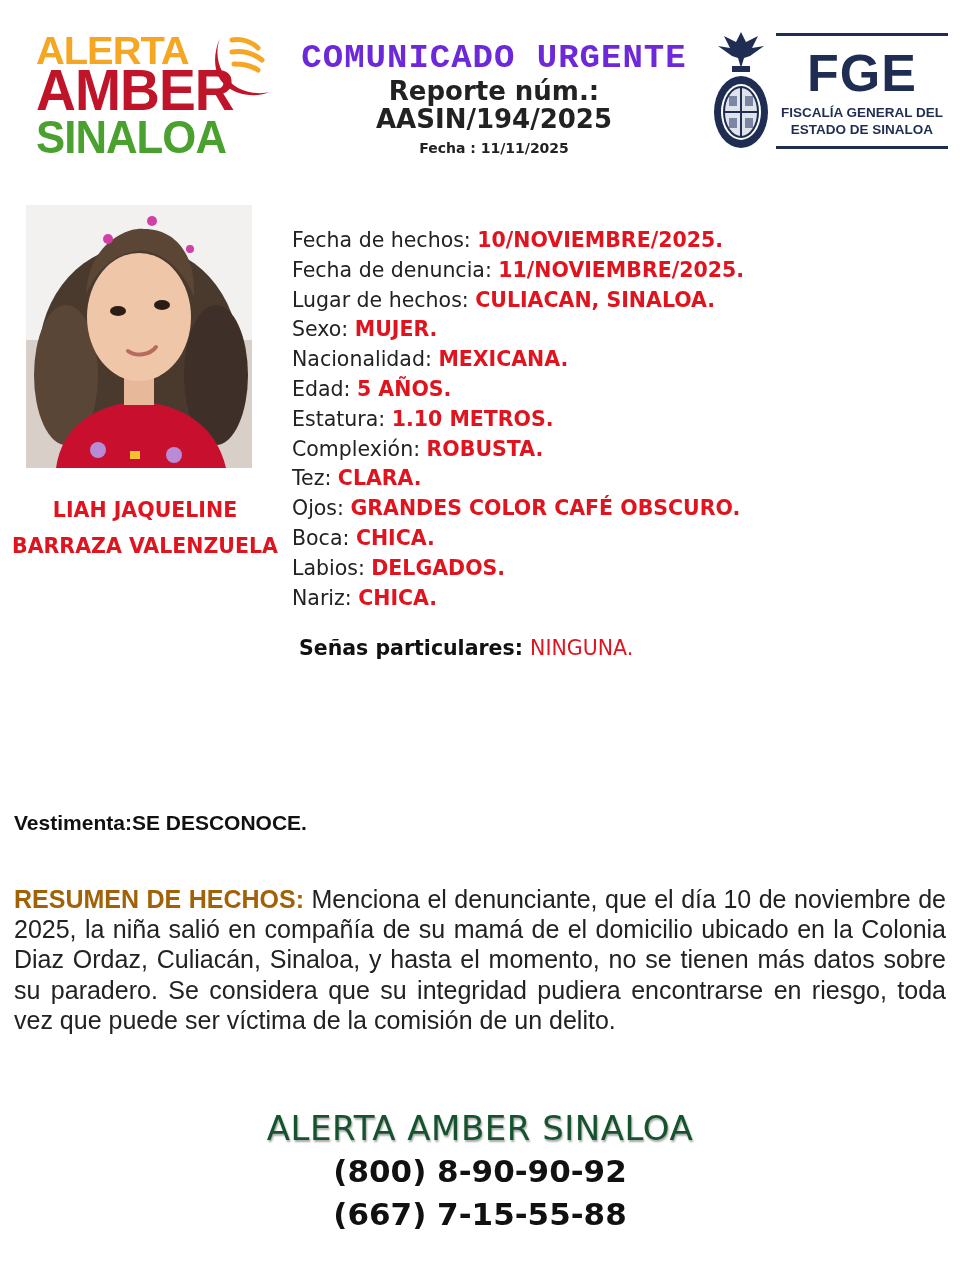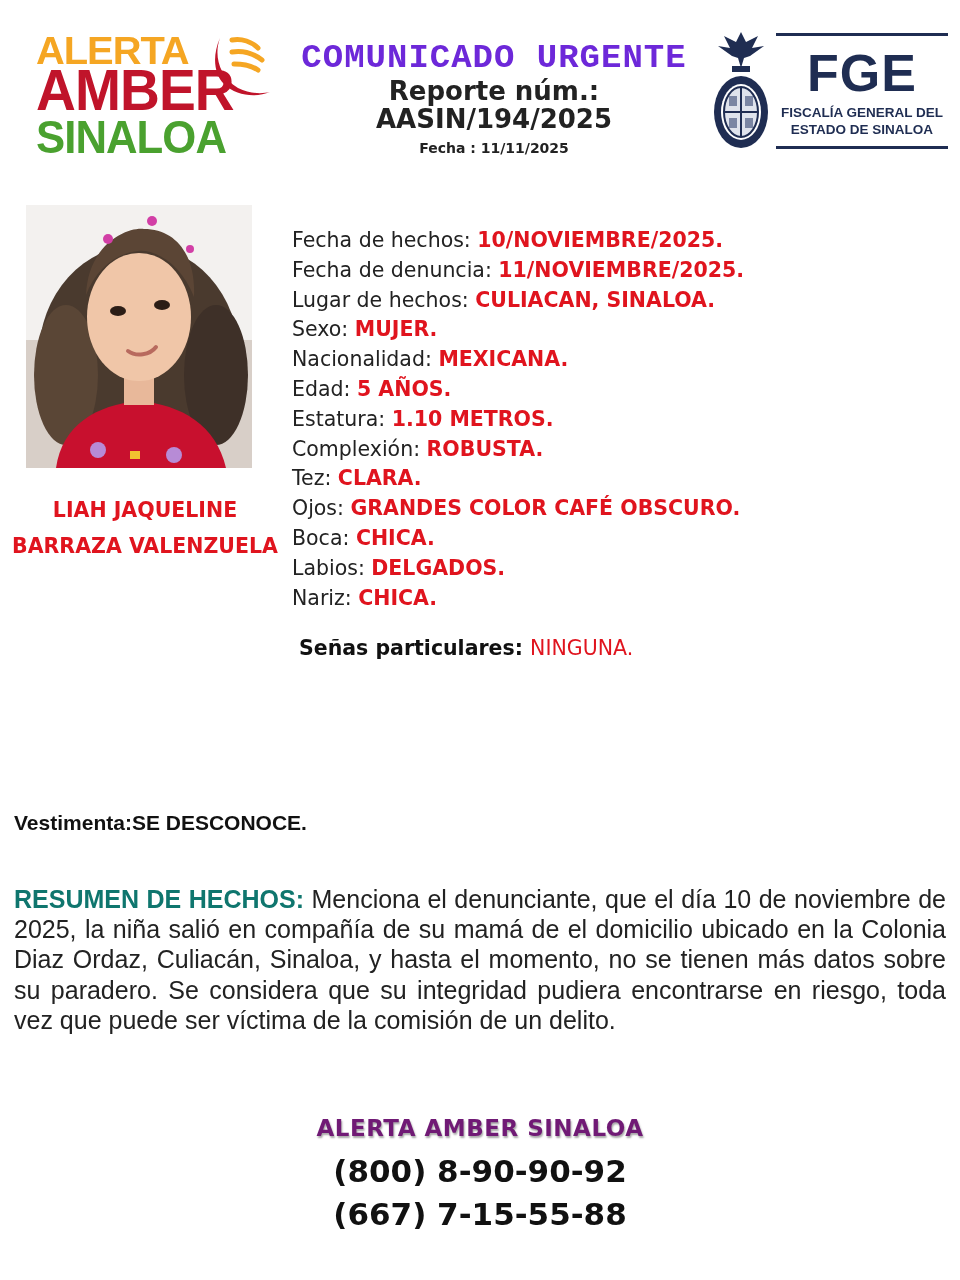--- a/index.html
+++ b/index.html
@@ -48,25 +48,25 @@
   .senas .lbl { font-weight: bold; color: #111; margin-left: 7px; }
   .senas .val { font-weight: normal; color: #e0141e; }
 
   
   .vest { position: absolute; left: 14px; top: 810px; font-family: "Liberation Sans", sans-serif;
           font-weight: bold; font-size: 21px; color: #111; line-height: 26px; }
 
   
   .resumen { position: absolute; left: 14px; top: 884px; width: 932px; font-family: "Liberation Sans", sans-serif;
              font-size: 25px; line-height: 30.2px; text-align: justify; color: #222; transform: scaleX(1.0); }
-  .resumen .lbl { font-weight: bold; color: #0f766e; }
+  .resumen .lbl { font-weight: bold; color: #a16207; }
 
   
   .footer { position: absolute; left: 0; top: 1106px; width: 960px; text-align: center; }
-  .footer .brand { font-size: 23px; font-weight: bold; color: #701a75; line-height: 44px;
+  .footer .brand { font-size: 34px; font-weight: normal; color: #14532d; line-height: 44px;
                    text-shadow: 1px 2px 2px rgba(0,0,0,0.35); letter-spacing: 0.5px; }
   .footer .phone { font-size: 31px; font-weight: bold; color: #111; line-height: 43px; }
 </style>
 </head>
 <body>
 
 <div class="aa-logo">
   <span class="l1">ALERTA</span>
   <span class="l2">AMBER</span>
   <span class="l3">SINALOA</span>

